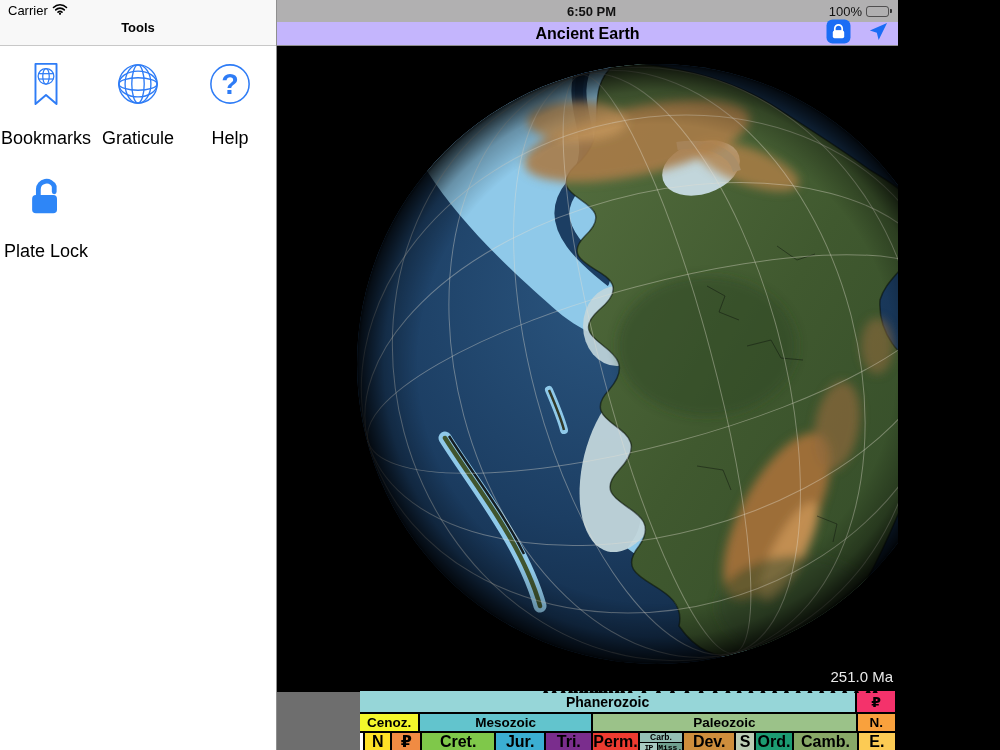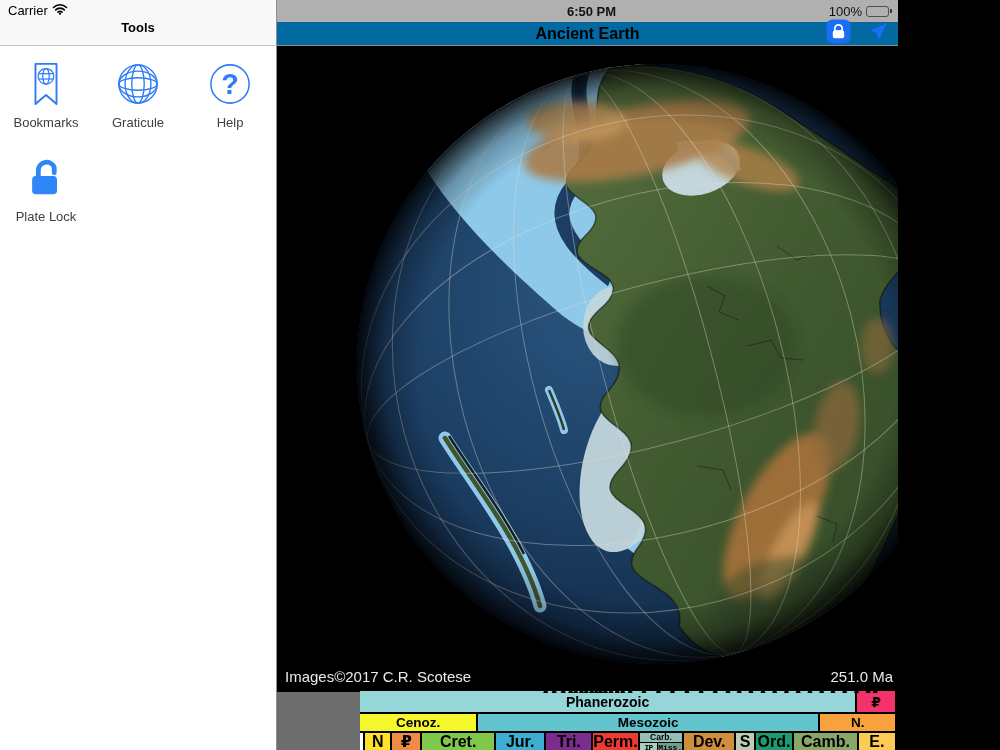--- a/index.html
+++ b/index.html
@@ -6,30 +6,30 @@
   *{box-sizing:border-box;}
   .app{width:898px;height:750px;display:flex;font-family:"Liberation Sans","DejaVu Sans",sans-serif;overflow:hidden;background:#000;}
   
   .sidebar{width:277px;height:100%;background:#fff;display:flex;flex-direction:column;border-right:1px solid #8f8f8f;}
   .sb-top{height:46px;background:#f8f8f8;border-bottom:1px solid #c8c8c8;position:relative;}
   .sb-status{display:flex;align-items:center;gap:4px;padding:3px 0 0 8px;font-size:13px;color:#000;}
   .sb-title{position:absolute;left:0;right:0;top:20px;text-align:center;font-size:13px;font-weight:bold;color:#000;}
   .tools-grid{display:grid;grid-template-columns:92px 92px 92px;row-gap:24px;padding-top:14px;justify-items:center;}
   .tool{display:flex;flex-direction:column;align-items:center;cursor:pointer;}
   .tool .ticon{height:48px;display:flex;align-items:center;justify-content:center;}
-  .tool .tlabel{font-size:13px;color:#404040;margin-top:7px;white-space:nowrap;}
+  .tool .tlabel{font-size:18px;color:#000000;margin-top:20px;white-space:nowrap;}
   
   .stage{width:723px;height:100%;display:flex;flex-direction:column;background:#000;}
   .statusbar{height:22px;background:#b1b0b1;display:flex;align-items:center;position:relative;font-size:13px;color:#111;}
   .sb-time{position:absolute;left:8px;right:0;text-align:center;font-weight:bold;}
   .sb-batt{position:absolute;right:6px;display:flex;align-items:center;gap:4px;}
   .batt-body{width:23px;height:11px;border:1px solid rgba(0,0,0,.55);border-radius:3px;padding:1px;}
   .batt-fill{width:100%;height:100%;background:#222;border-radius:1.5px;}
   .batt-tip{width:2px;height:4px;background:#333;border-radius:0 1px 1px 0;margin-left:-3px;}
-  .navbar{height:24px;background:#0369a1;border-bottom:1px solid #8e8e8e;position:relative;display:flex;align-items:center;}
+  .navbar{height:24px;background:#c4b5fd;border-bottom:1px solid #8e8e8e;position:relative;display:flex;align-items:center;}
   .nav-title{position:absolute;left:0;right:0;text-align:center;font-size:16px;font-weight:bold;color:#000;}
   .nav-icons{position:absolute;right:10px;display:flex;align-items:center;gap:16px;}
   
   .map{height:642px;position:relative;background:#000;overflow:hidden;}
   .map svg{position:absolute;inset:0;}
   .credit{position:absolute;left:8px;bottom:3px;color:#e9e9e9;font-size:15px;}
   .age{position:absolute;right:5px;bottom:3px;color:#e9e9e9;font-size:15px;}
   
   .timescale{height:62px;position:relative;background:#000;}
   .ts-spacer{position:absolute;left:0;top:4px;bottom:0;width:83px;background:#6e6e6e;}
@@ -227,21 +227,20 @@
             <ellipse cx="380" cy="318" rx="262" ry="299"></ellipse>
             <ellipse cx="380" cy="318" rx="299" ry="80"></ellipse>
             <ellipse cx="380" cy="318" rx="299" ry="170"></ellipse>
             <ellipse cx="380" cy="318" rx="299" ry="245"></ellipse>
           </g>
         </g>
 
         <circle cx="380" cy="318" r="300" fill="url(#gVig)"></circle>
       </svg>
 
-      <div class="credit">Images©2017 C.R. Scotese</div>
       <div class="age">251.0 Ma</div>
     </div>
 
     <div class="timescale">
       <div class="ts-spacer"></div>
       <div id="ts-rows">
         <div id="ts-markers">
             <span class="tmark" style="left: 34.7%;">▲</span>
             <span class="tmark" style="left: 36.3%;">▲</span>
             <span class="tmark" style="left: 38%;">▲</span>
@@ -278,20 +277,21 @@
             <span class="tmark" style="left: 95%;">▲</span>
             <span class="tmark" style="left: 96.3%;">▲</span>
           </div>
       <div class="ts-row" style="height: 21px;">
             <div class="ts-cell" style="flex-grow: 590; background: rgb(150, 214, 216);">Phanerozoic</div>
             <div class="ts-cell" style="flex-grow: 45; background: rgb(244, 50, 107);">₽</div>
           </div>
           <div class="ts-row" style="height: 17px;">
             <div class="ts-cell" style="flex-grow: 70; background: rgb(244, 247, 43);">Cenoz.</div>
             <div class="ts-cell" style="flex-grow: 205; background: rgb(98, 196, 205);">Mesozoic</div>
+            <div class="ts-cell" style="flex-grow: 315; background: rgb(155, 194, 137);">Paleozoic</div>
             <div class="ts-cell" style="flex-grow: 45; background: rgb(249, 161, 61);">N.</div>
           </div>
           <div class="ts-row" style="height: 17px;">
             <div class="ts-cell" style="flex-grow: 4; background: rgb(255, 255, 255);"></div>
             <div class="ts-cell" style="flex-grow: 31; background: rgb(255, 226, 38);">N</div>
             <div class="ts-cell" style="flex-grow: 35; background: rgb(240, 139, 67);">₽</div>
             <div class="ts-cell" style="flex-grow: 89; background: rgb(127, 200, 74);">Cret.</div>
             <div class="ts-cell" style="flex-grow: 60; background: rgb(59, 174, 210);">Jur.</div>
             <div class="ts-cell" style="flex-grow: 56; background: rgb(122, 45, 141);">Tri.</div>
             <div class="ts-cell" style="flex-grow: 55; background: rgb(238, 59, 48);">Perm.</div>

